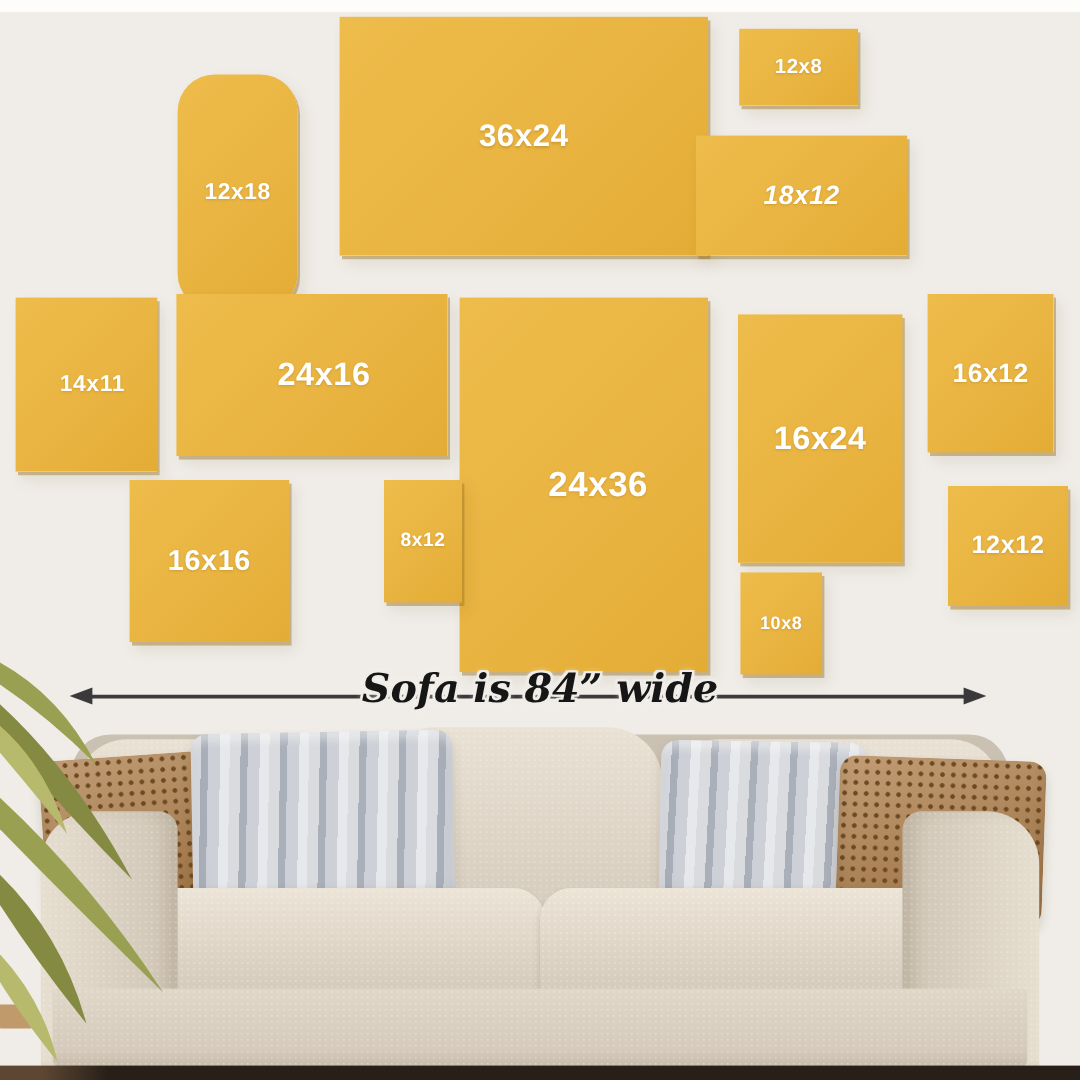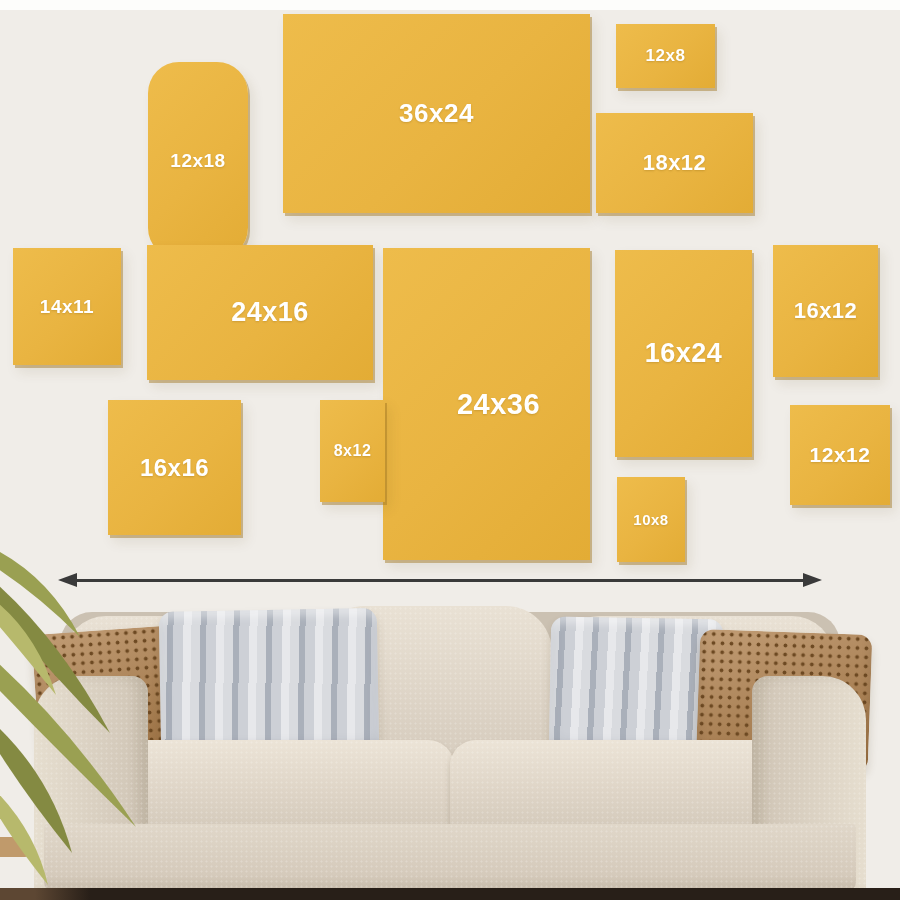--- a/index.html
+++ b/index.html
@@ -92,33 +92,33 @@
   <div id="canvas-layer">
       <div class="canvas" style="left: 148px; top: 62px; width: 100px; height: 197px; border-radius: 31px;">
         <span style="font-size: 19px;">12x18</span>
       </div>
       <div class="canvas" style="left: 283px; top: 14px; width: 307px; height: 199px;">
         <span style="font-size: 26px;">36x24</span>
       </div>
       <div class="canvas" style="left: 616px; top: 24px; width: 99px; height: 64px;">
         <span style="font-size: 17px;">12x8</span>
       </div>
-      <div class="canvas" style="left: 596px; top: 113px; width: 157px; height: 100px;">
+      <div class="canvas" style="left: 580px; top: 113px; width: 176px; height: 100px; font-style: italic;">
         <span style="font-size: 22px;">18x12</span>
       </div>
-      <div class="canvas" style="left: 13px; top: 248px; width: 108px; height: 117px;">
+      <div class="canvas" style="left: 13px; top: 248px; width: 108px; height: 145px; padding-left: 10px;">
         <span style="font-size: 19px;">14x11</span>
       </div>
       <div class="canvas" style="left: 147px; top: 245px; width: 206px; height: 135px; padding-left: 20px;">
         <span style="font-size: 27px;">24x16</span>
       </div>
       <div class="canvas" style="left: 383px; top: 248px; width: 207px; height: 312px;">
         <span style="font-size: 29px; margin-left: 24px;">24x36</span>
       </div>
-      <div class="canvas" style="left: 615px; top: 250px; width: 137px; height: 207px;">
+      <div class="canvas" style="left: 615px; top: 262px; width: 137px; height: 207px;">
         <span style="font-size: 27px;">16x24</span>
       </div>
       <div class="canvas" style="left: 773px; top: 245px; width: 105px; height: 132px;">
         <span style="font-size: 22px;">16x12</span>
       </div>
       <div class="canvas" style="left: 108px; top: 400px; width: 133px; height: 135px;">
         <span style="font-size: 24px;">16x16</span>
       </div>
       <div class="canvas" style="left: 280px; top: 400px; width: 65px; height: 102px; margin-left: 40px;">
         <span style="font-size: 16px;">8x12</span>
@@ -127,20 +127,21 @@
         <span style="font-size: 21px;">12x12</span>
       </div>
       <div class="canvas" style="left: 617px; top: 477px; width: 68px; height: 85px; justify-content: center;">
         <span style="font-size: 15px;">10x8</span>
       </div>
     </div>
 
   <div class="measure-line"></div>
   <div class="ah left"></div>
   <div class="ah right"></div>
+  <div class="measure-label">Sofa is 84” wide</div>
 
   <div class="sofa-part back-panel"></div>
   <div class="sofa-part back-cushion bc-left fabric"></div>
   <div class="sofa-part back-cushion bc-mid fabric"></div>
   <div class="sofa-part back-cushion bc-right fabric"></div>
 
   <div class="sofa-part pillow pillow-brown pw-brown-left"></div>
   <div class="sofa-part pillow pillow-gray pw-gray-left"></div>
   <div class="sofa-part pillow pillow-gray pw-gray-right"></div>
   <div class="sofa-part pillow pillow-brown pw-brown-right"></div>

